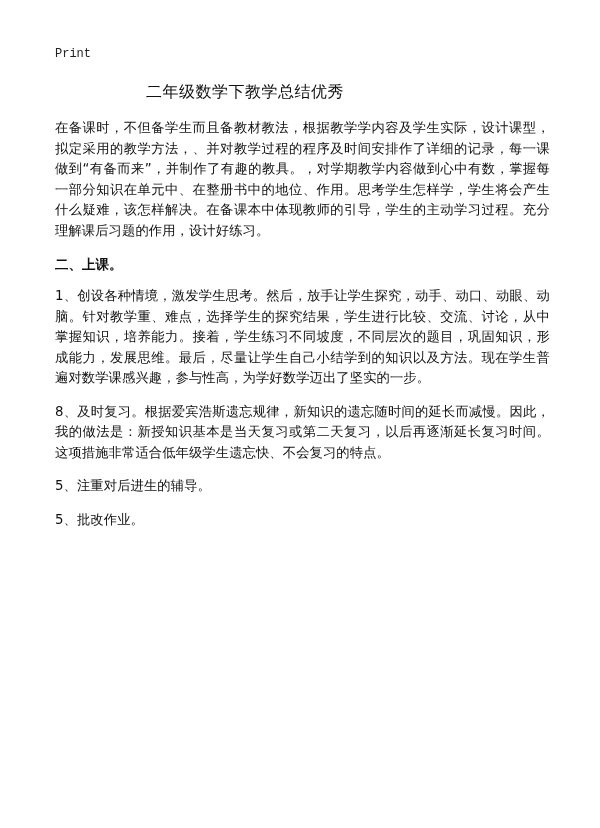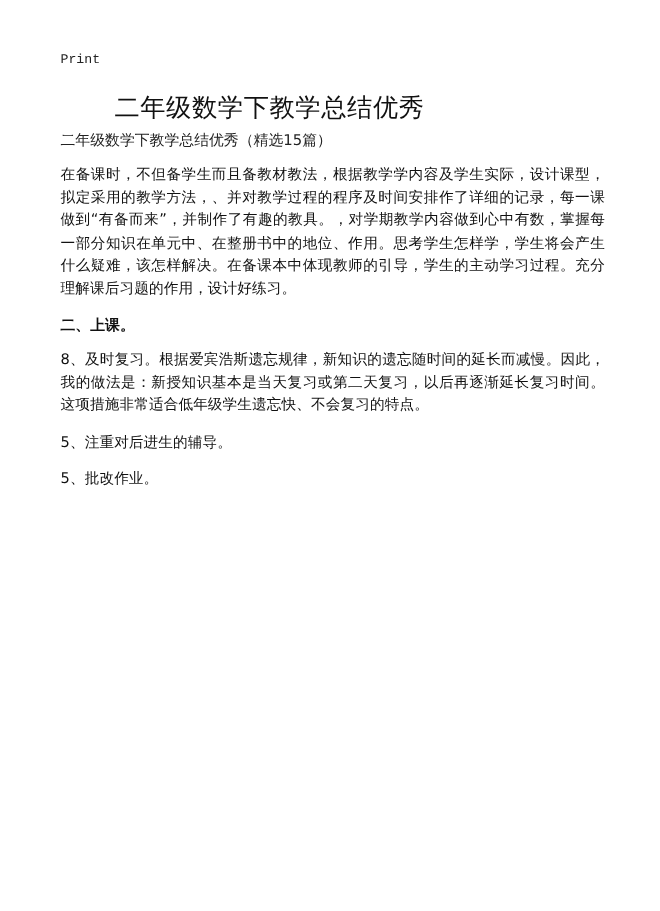--- a/index.html
+++ b/index.html
@@ -1,30 +1,30 @@
 <!DOCTYPE html>
 <html><head>
 <meta charset="utf-8">
 <style>
   html, body { margin:0; padding:0; background:#ffffff; }
   body { width:600px; height:828px; overflow:hidden; position:relative;
          font-family:"DejaVu Sans", sans-serif; color:#111; }
   .print { position:absolute; left:55px; top:47px; font-family:Liberation Mono, monospace; font-size:12px; color:#222; }
-  .title { position:absolute; left:0; width:490px; top:82px; text-align:center; font-size:23px; font-weight:normal; letter-spacing:0.5px; }
+  .title { position:absolute; left:0; width:490px; top:82px; text-align:center; font-size:16px; font-weight:normal; letter-spacing:0.5px; }
   .content { position:absolute; left:55px; top:118px; width:495px; }
   .sub { font-size:13.5px; line-height:20px; margin:0 0 12px 0; color:#222; }
   .h { font-size:13.5px; font-weight:bold; line-height:20px; margin:0 0 12px 0; }
   .p { font-size:13.3px; line-height:20.5px; margin:0 0 13px 0; text-align:justify; letter-spacing:0.1px; }
 </style>
 </head>
 <body>
 
 <div class="print">Print</div>
 <div class="title">二年级数学下教学总结优秀</div>
 
 <div class="content">
-  <p class="sub">二年级数学下教学总结优秀（精选15篇）</p>
   <p class="p">在备课时，不但备学生而且备教材教法，根据教学学内容及学生实际，设计课型，拟定采用的教学方法，、并对教学过程的程序及时间安排作了详细的记录，每一课做到“有备而来”，并制作了有趣的教具。，对学期教学内容做到心中有数，掌握每一部分知识在单元中、在整册书中的地位、作用。思考学生怎样学，学生将会产生什么疑难，该怎样解决。在备课本中体现教师的引导，学生的主动学习过程。充分理解课后习题的作用，设计好练习。</p>
   <p class="h">二、上课。</p>
+  <p class="p">1、创设各种情境，激发学生思考。然后，放手让学生探究，动手、动口、动眼、动脑。针对教学重、难点，选择学生的探究结果，学生进行比较、交流、讨论，从中掌握知识，培养能力。接着，学生练习不同坡度，不同层次的题目，巩固知识，形成能力，发展思维。最后，尽量让学生自己小结学到的知识以及方法。现在学生普遍对数学课感兴趣，参与性高，为学好数学迈出了坚实的一步。</p>
   <p class="p">8、及时复习。根据爱宾浩斯遗忘规律，新知识的遗忘随时间的延长而减慢。因此，我的做法是：新授知识基本是当天复习或第二天复习，以后再逐渐延长复习时间。这项措施非常适合低年级学生遗忘快、不会复习的特点。</p>
   <p class="p">5、注重对后进生的辅导。</p>
   <p class="p">5、批改作业。</p>
 </div>
 
 </body></html>

